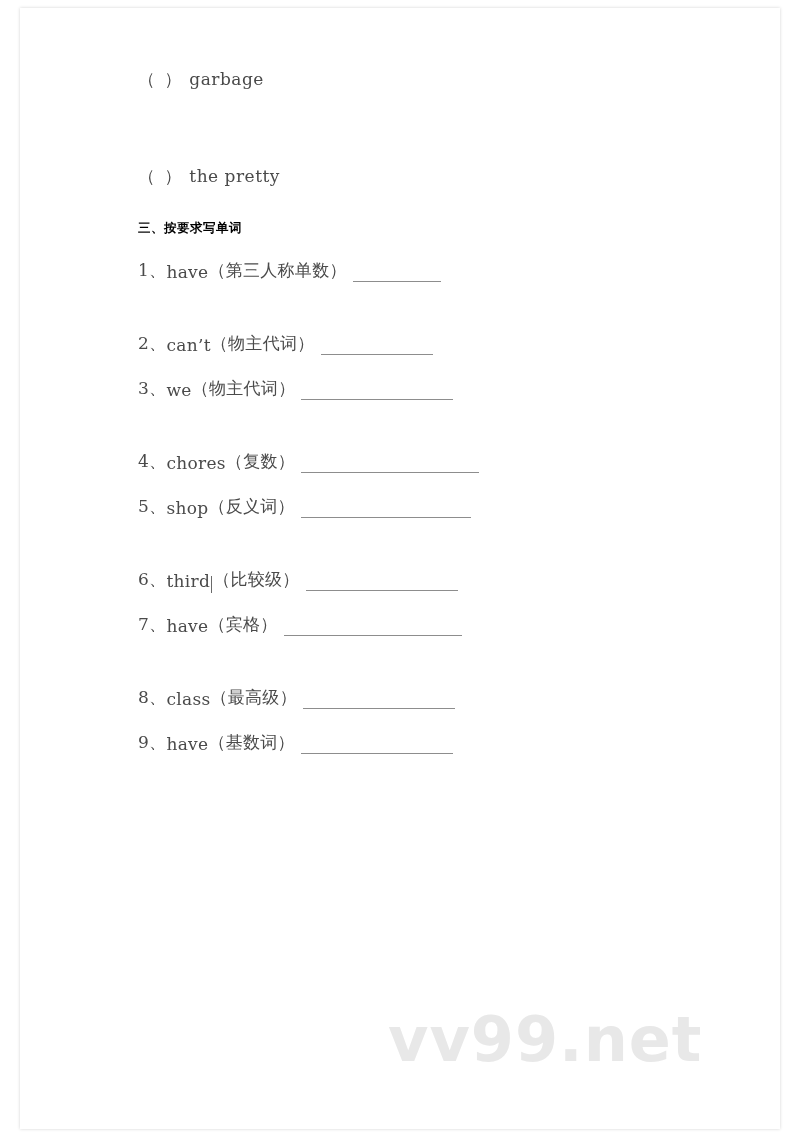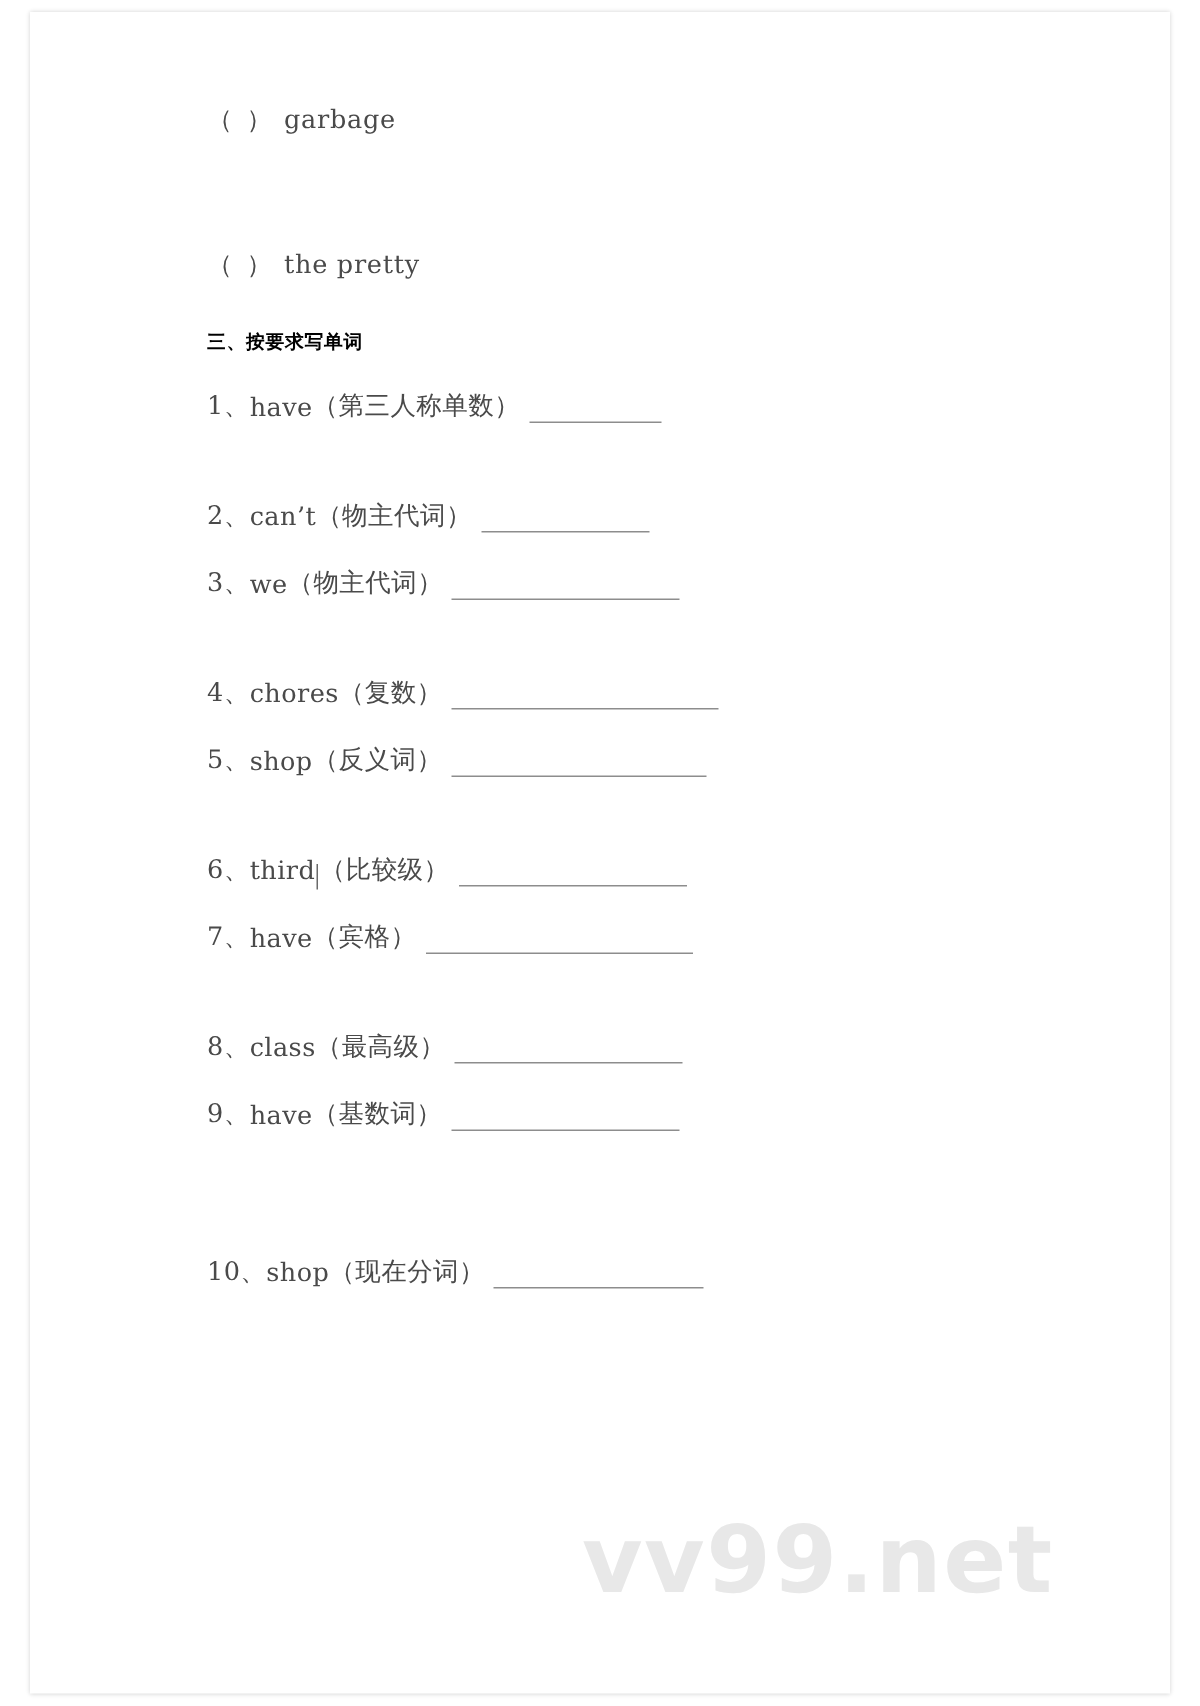--- a/index.html
+++ b/index.html
@@ -191,24 +191,18 @@
       <div class="item">
         <span class="txt">9、</span>
           <span class="txt">have</span>
           <span class="txt">（基数词）</span>
           <span class="blank" style="width:152px"></span>
       </div>
 
       <div class="gap-md"></div>
       <div class="gap-sm"></div>
 
-      <div class="item">
-        <span class="txt">10、</span>
-          <span class="txt">shop</span>
-          <span class="txt">（现在分词）</span>
-          <span class="blank" style="width:140px"></span>
-      </div>
 
     </div>
 
     <div class="watermark">vv99.net</div>
   </div>
 </div>
 
 </body></html>

